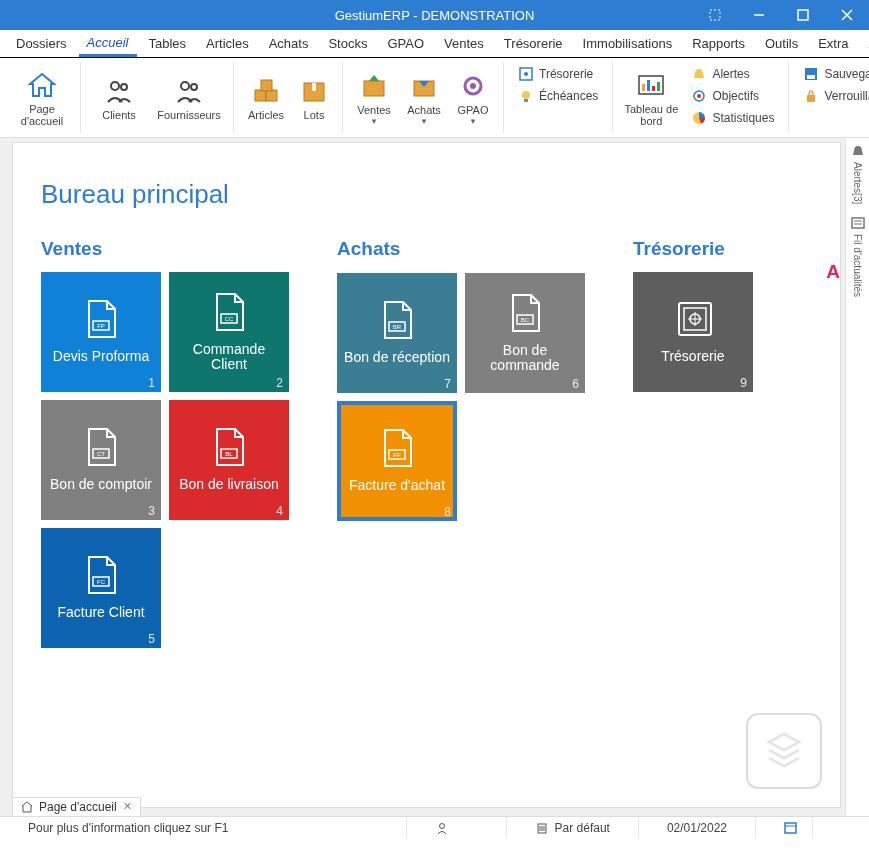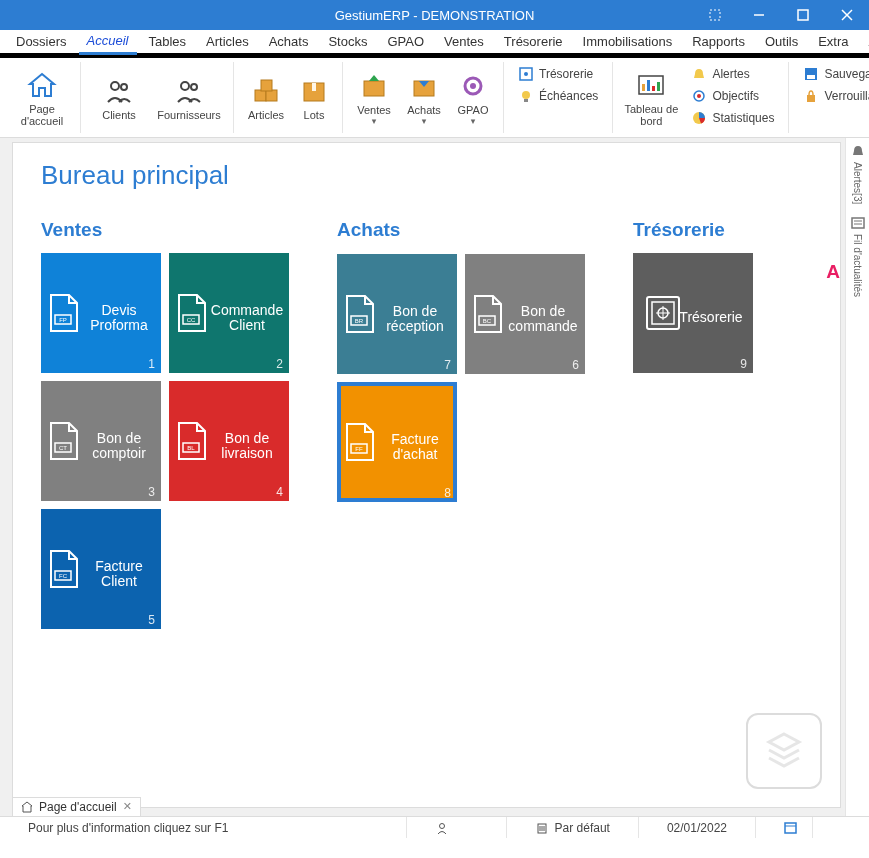--- a/index.html
+++ b/index.html
@@ -4,42 +4,42 @@
 <style>
 * { box-sizing: border-box; margin: 0; padding: 0; font-family: "Segoe UI", Tahoma, sans-serif; }
 body { width: 869px; height: 858px; background: #fff; overflow: hidden; font-size: 13px; color: #333; }
 
 .titlebar { height: 30px; background: #2d7dd2; color: #ffffff; display: flex; align-items: center; justify-content: center; position: relative; }
 .titlebar .title { font-size: 13px; }
 .titlebar .winbtns { position: absolute; right: 0; top: 0; height: 30px; display: flex; }
 .titlebar .winbtn { width: 44px; height: 30px; display: flex; align-items: center; justify-content: center; color: #fff; font-size: 14px; }
 .titlebar .winbtn.close { background: transparent; }
 
-.menubar { height: 28px; border-bottom: 5px solid #000000; display: flex; align-items: center; padding: 0 8px; gap: 4px; background: #fff; }
+.menubar { height: 28px; border-bottom: 1px solid #000000; display: flex; align-items: center; padding: 0 8px; gap: 4px; background: #fff; }
 .menubar .menuitem { padding: 4px 8px; font-size: 13px; color: #333; cursor: pointer; }
 .menubar .menuitem.active { color: #1d4ed8; border-bottom: 3px solid #2d7dd2; font-style: italic; }
 
 .ribbon { height: 80px; background: #fff; border-bottom: 1px solid #dcdcdc; display: flex; align-items: stretch; padding: 4px 4px; gap: 0; }
 .ribbon .group { display: flex; align-items: flex-start; padding: 0 6px; border-right: 1px solid #e5e5e5; }
 .ribbon .bigbtn { display: flex; flex-direction: column; align-items: center; justify-content: center; width: 64px; height: 72px; cursor: pointer; text-align: center; font-size: 11px; color: #444; }
 .ribbon .bigbtn .ico { width: 32px; height: 32px; margin-bottom: 2px; display:flex; align-items:center; justify-content:center; }
 .ribbon .bigbtn .lbl { line-height: 1.1; }
 .ribbon .bigbtn .drop { font-size: 9px; color: #666; }
 .ribbon .vlist { display: flex; flex-direction: column; justify-content: center; gap: 2px; padding: 2px 4px; }
 .ribbon .smallbtn { display: flex; align-items: center; gap: 5px; font-size: 12px; color: #444; padding: 2px 4px; cursor: pointer; white-space: nowrap; }
 .ribbon .smallbtn .sico { width:16px; height:16px; display:flex; align-items:center; justify-content:center; }
 
 .workspace { position: relative; height: 678px; background: #f0f0f0; }
-.page { position: absolute; left: 12px; top: 4px; right: 28px; bottom: 8px; background: #fff; border: 1px solid #dcdcdc; padding: 17px 28px; overflow: hidden; }
+.page { position: absolute; left: 12px; top: 4px; right: 28px; bottom: 8px; background: #fff; border: 1px solid #dcdcdc; padding: 36px 28px; overflow: hidden; }
 .page h1 { font-size: 26px; font-weight: 400; color: #2d7dd2; margin-bottom: 28px; }
 .sections { display: flex; gap: 36px; }
 .section { }
 .section h2 { font-size: 19px; font-weight: 600; color: #2d7dd2; margin-bottom: 12px; }
 .tiles { display: flex; flex-wrap: wrap; gap: 8px; }
-.tile { width: 120px; height: 120px; color: #fff; position: relative; display: flex; flex-direction: row; align-items: center; justify-content: center; cursor: pointer; padding: 4px; }
+.tile { width: 120px; height: 120px; color: #fff; position: relative; display: flex; flex-direction: column; align-items: center; justify-content: center; cursor: pointer; padding: 4px; }
 .tile .tlabel { font-size: 14px; text-align: center; line-height: 1.1; margin-top: 10px; }
 .tile .tnum { position: absolute; right: 6px; bottom: 2px; font-size: 12px; opacity: 0.85; }
 .tile .tico { width: 36px; height: 40px; }
 .tile.selected { box-shadow: inset 0 0 0 4px #2d7dd2; background-clip: padding-box; }
 
 .section.ventes .tiles { width: 260px; }
 .section.achats .tiles { width: 260px; margin-top: 13px; }
 .section.tres .tiles { width: 128px; }
 
 .watermark { position: absolute; right: 18px; bottom: 18px; width: 76px; height: 76px; border: 2px solid #dcdcdc; border-radius: 12px; display:flex; align-items:center; justify-content:center; }

